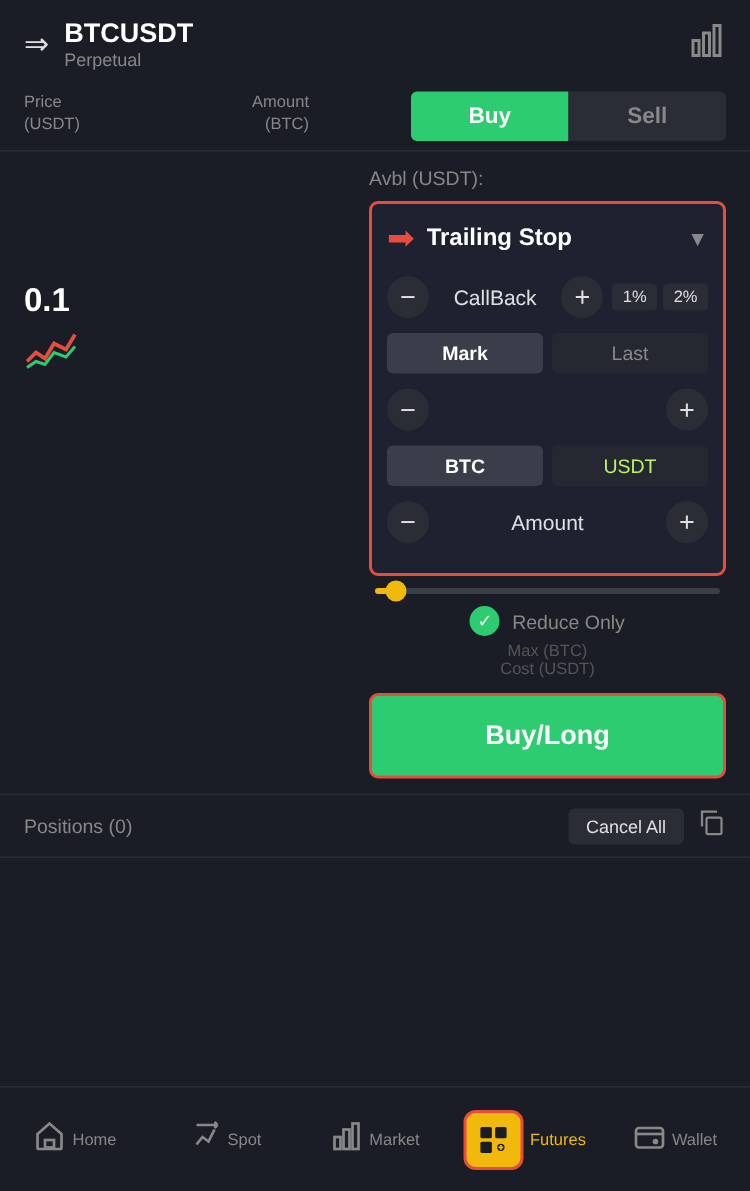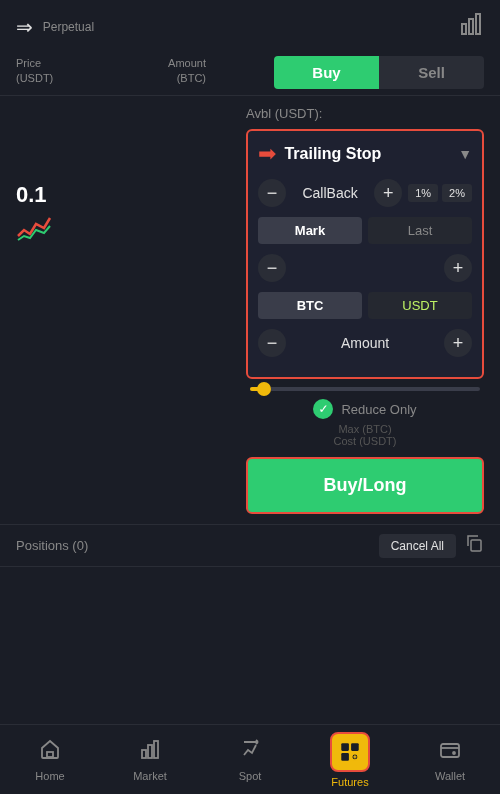--- a/index.html
+++ b/index.html
@@ -360,21 +360,21 @@
       right: 0;
       height: 70px;
       background: #1a1d26;
       border-top: 1px solid #2a2d36;
       display: flex;
       align-items: center;
     }
     .nav-item {
       flex: 1;
       display: flex;
-      flex-direction: column;
+      flex-direction: row;
       align-items: center;
       justify-content: center;
       gap: 4px;
       cursor: pointer;
     }
     .nav-icon {
       font-size: 22px;
       color: #888;
     }
     .nav-label {
@@ -407,20 +407,21 @@
     .amount-col { width: 80px; text-align: right; }
     .tabs-col { flex: 1; display: flex; justify-content: flex-end; }
   </style>
 </head>
 <body>
 
 <div class="header">
   <div class="header-left">
     <span class="header-icon">⇒</span>
     <div class="header-title-block">
+      <div class="header-title">BTCUSDT</div>
       <div class="header-subtitle">Perpetual</div>
     </div>
   </div>
   <span class="header-chart-icon">
     <svg width="24" height="24" viewBox="0 0 24 24" fill="none" stroke="#888" stroke-width="2">
       <rect x="2" y="12" width="4" height="10"></rect>
         <rect x="9" y="7" width="4" height="15"></rect>
         <rect x="16" y="2" width="4" height="20"></rect>
     </svg>
   </span>
@@ -543,36 +544,36 @@
         <path d="M3 10L11 3l8 7v9a1 1 0 01-1 1H4a1 1 0 01-1-1z"></path>
         <rect x="8" y="14" width="6" height="5"></rect>
       </svg>
     </span>
     <span class="nav-label">Home</span>
   </div>
 
   <div class="nav-item">
     <span class="nav-icon">
       <svg width="22" height="22" viewBox="0 0 22 22" fill="none" stroke="#888" stroke-width="1.8">
+        <path d="M5 17l4-5 4 3 4-8"></path>
+        <path d="M17 6l2-2m0 0l-2-2m2 2H5"></path>
+      </svg>
+    </span>
+    <span class="nav-label">Spot</span>
+  </div>
+
+  <div class="nav-item">
+    <span class="nav-icon">
+      <svg width="22" height="22" viewBox="0 0 22 22" fill="none" stroke="#888" stroke-width="1.8">
         <rect x="3" y="12" width="4" height="8"></rect>
           <rect x="9" y="7" width="4" height="13"></rect>
           <rect x="15" y="3" width="4" height="17"></rect>
       </svg>
     </span>
     <span class="nav-label">Market</span>
-  </div>
-
-  <div class="nav-item">
-    <span class="nav-icon">
-      <svg width="22" height="22" viewBox="0 0 22 22" fill="none" stroke="#888" stroke-width="1.8">
-        <path d="M5 17l4-5 4 3 4-8"></path>
-        <path d="M17 6l2-2m0 0l-2-2m2 2H5"></path>
-      </svg>
-    </span>
-    <span class="nav-label">Spot</span>
   </div>
 
   <div class="nav-item">
     <div class="futures-icon-container">
       <div class="futures-icon-box">
         <svg width="22" height="22" viewBox="0 0 22 22" fill="none">
           <rect x="3" y="3" width="7" height="7" rx="1" fill="#1a1d26"></rect>
           <rect x="12" y="3" width="7" height="7" rx="1" fill="#1a1d26"></rect>
           <rect x="3" y="12" width="7" height="7" rx="1" fill="#1a1d26"></rect>
           <circle cx="15.5" cy="15.5" r="3" fill="#1a1d26" stroke="#f0b90b" stroke-width="1.5"></circle>

